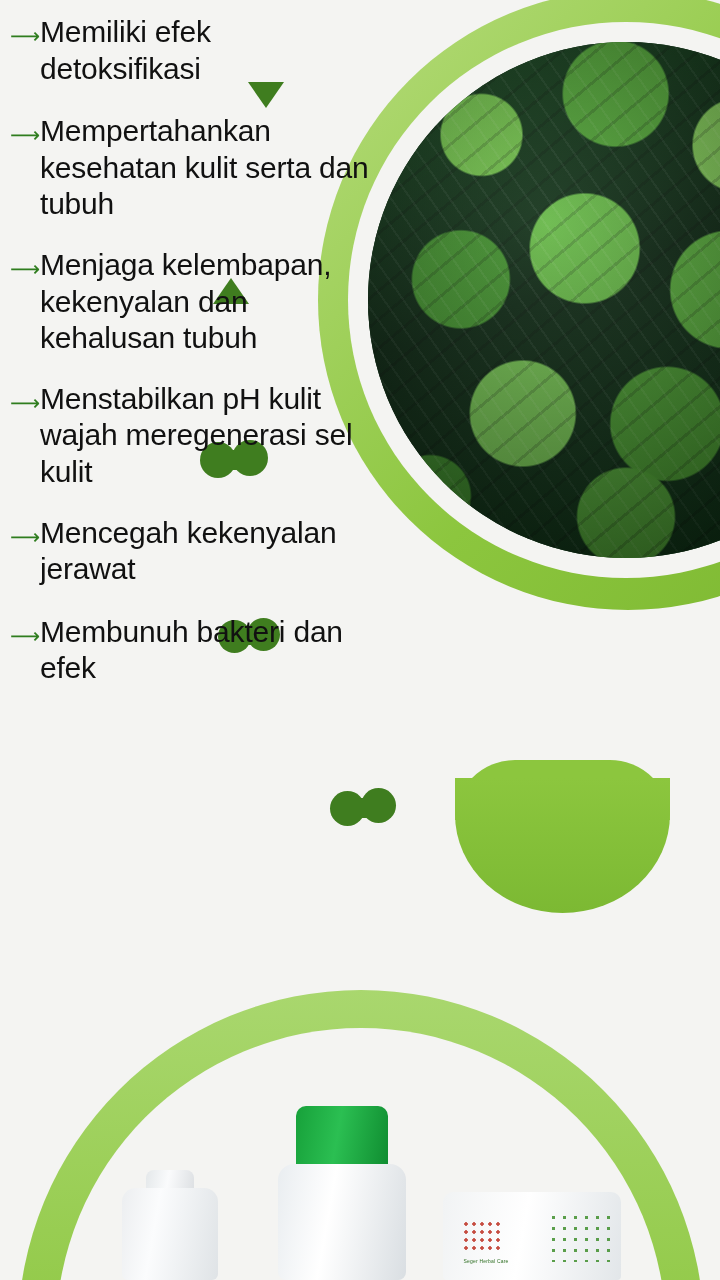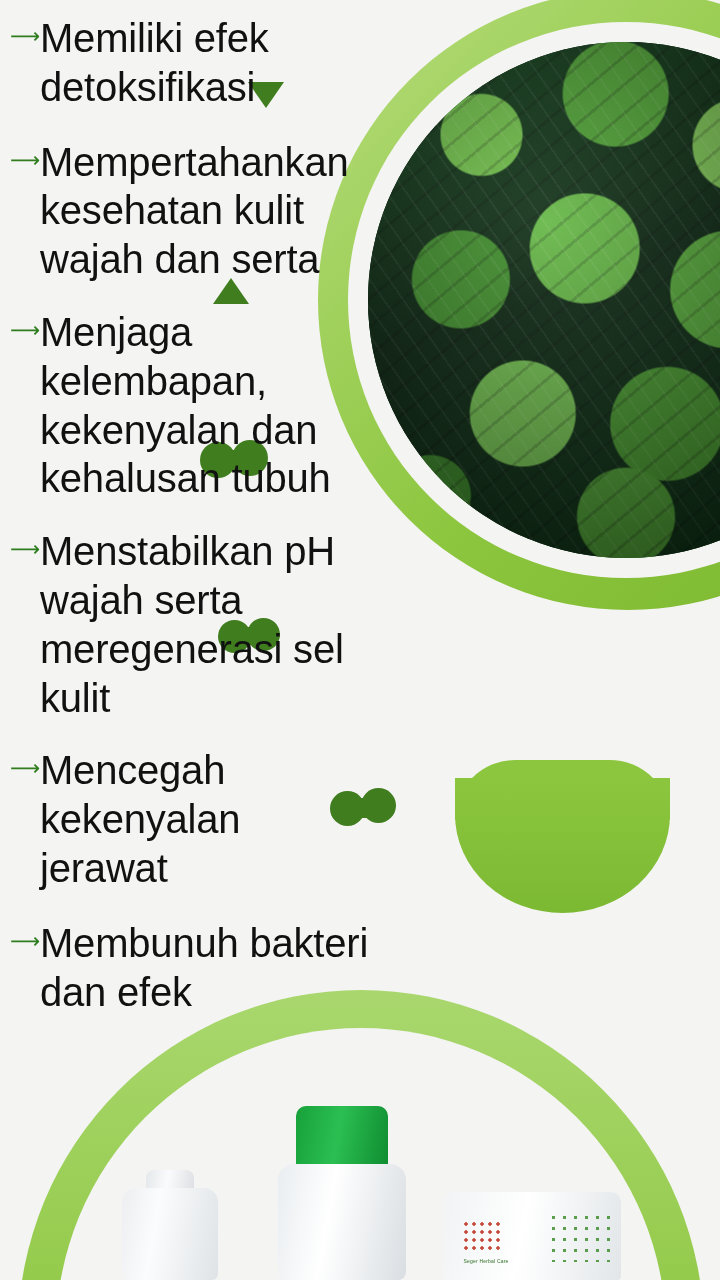--- a/index.html
+++ b/index.html
@@ -241,21 +241,21 @@
   .arrow {
     flex: 0 0 auto;
     width: 30px;
     padding-top: 11px;
     color: #2f7d1f;
     font-size: 21px;
     line-height: 1;
   }
   .bullet-text {
     flex: 1 1 auto;
-    font-size: 40px;
+    font-size: 30px;
     line-height: 1.22;
     color: #111111;
     letter-spacing: -0.2px;
     font-weight: 400;
   }
 </style>
 </head>
 <body>
 
 <div class="poster">
@@ -305,31 +305,31 @@
 
   <div class="bullets">
 
     <div class="bullet" style="margin-bottom:26px;">
       <span class="arrow">⟶</span>
       <span class="bullet-text">Memiliki efek detoksifikasi</span>
     </div>
 
     <div class="bullet" style="margin-bottom:24px;">
       <span class="arrow">⟶</span>
-      <span class="bullet-text">Mempertahankan kesehatan kulit wajah dan serta</span>
+      <span class="bullet-text">Mempertahankan kesehatan kulit serta dan tubuh</span>
     </div>
 
     <div class="bullet" style="margin-bottom:24px;">
       <span class="arrow">⟶</span>
       <span class="bullet-text">Menjaga kelembapan, kekenyalan dan kehalusan tubuh</span>
     </div>
 
     <div class="bullet" style="margin-bottom:24px;">
       <span class="arrow">⟶</span>
-      <span class="bullet-text">Menstabilkan pH wajah serta meregenerasi sel kulit</span>
+      <span class="bullet-text">Menstabilkan pH kulit wajah meregenerasi sel kulit</span>
     </div>
 
     <div class="bullet" style="margin-bottom:26px;">
       <span class="arrow">⟶</span>
       <span class="bullet-text">Mencegah kekenyalan jerawat</span>
     </div>
 
     <div class="bullet">
       <span class="arrow">⟶</span>
       <span class="bullet-text">Membunuh bakteri dan efek</span>

